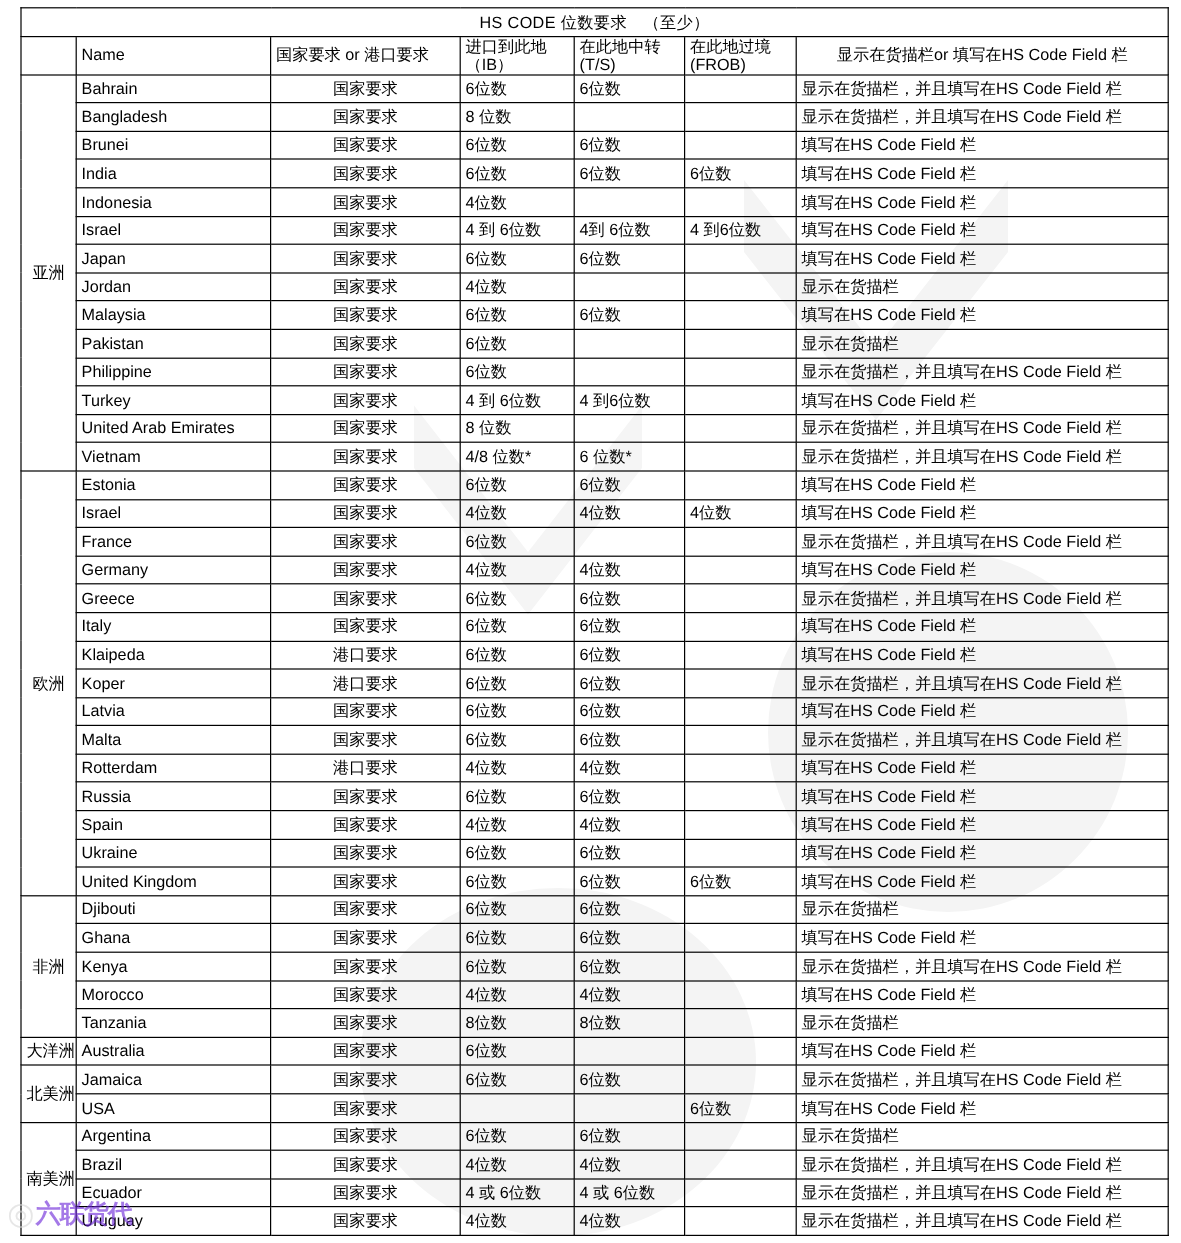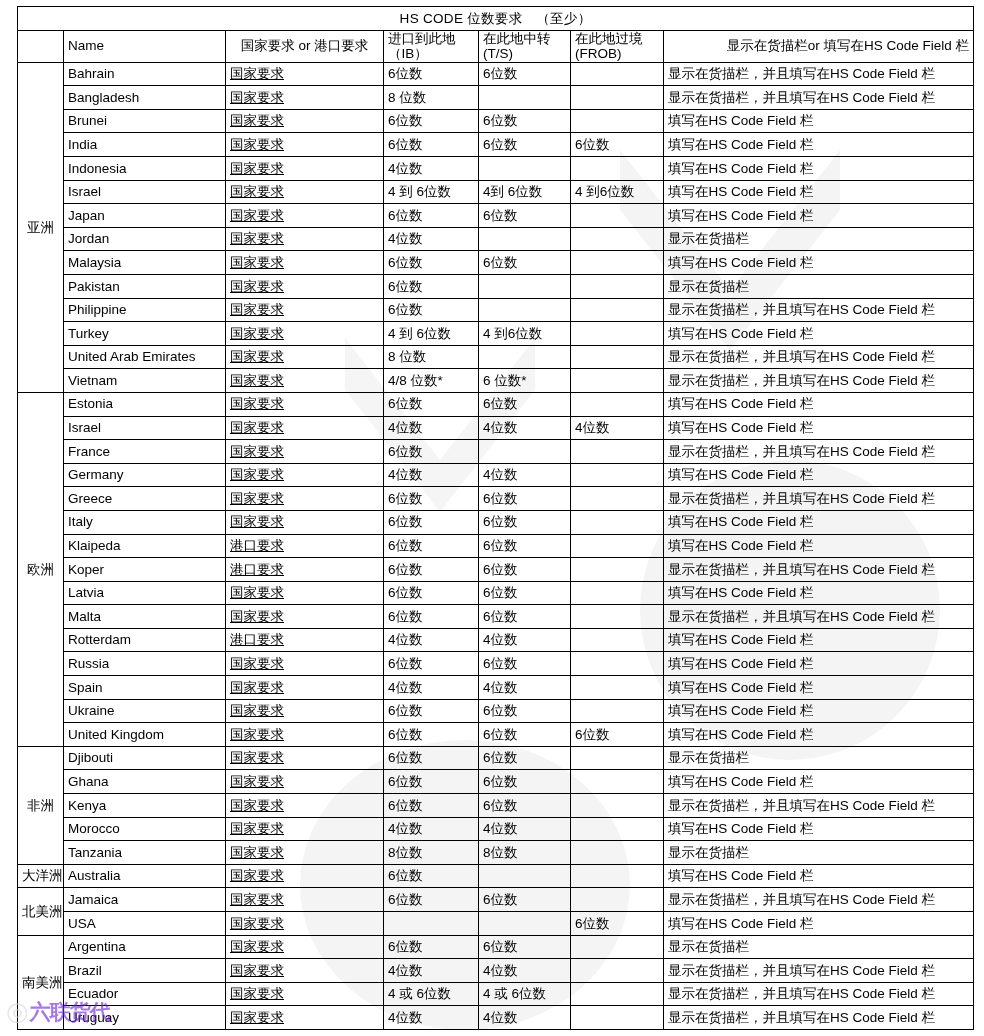--- a/index.html
+++ b/index.html
@@ -65,39 +65,38 @@
     letter-spacing: .3px;
   }
 
   
   .hdr td {
     text-align: left;
     font-size: 13.5px;
     height: 25px;
   }
   td.hdr-name { text-align: left; padding-left: 6px; }
-  td.hdr-req  { text-align: center; margin-top: 40px; }
-  td.hdr-last { text-align: right; padding-left: 5px; }
+  td.hdr-req  { text-align: left; margin-top: 40px; }
+  td.hdr-last { text-align: center; padding-left: 5px; }
   .hdr-sub { font-size: 13.5px; }
 
   
   td.region {
     text-align: center;
     font-size: 14px;
     white-space: nowrap;
   }
   td.name {
     text-align: left;
     padding-left: 6px;
     font-size: 14px;
   }
   td.req {
-    text-align: left;
+    text-align: center;
     font-size: 13.5px;
-    text-decoration: underline;
   }
   td.digits {
     text-align: left;
     padding-left: 5px;
     font-size: 13.5px;
   }
   td.show {
     text-align: left;
     padding-left: 5px;
     font-size: 13.5px;

